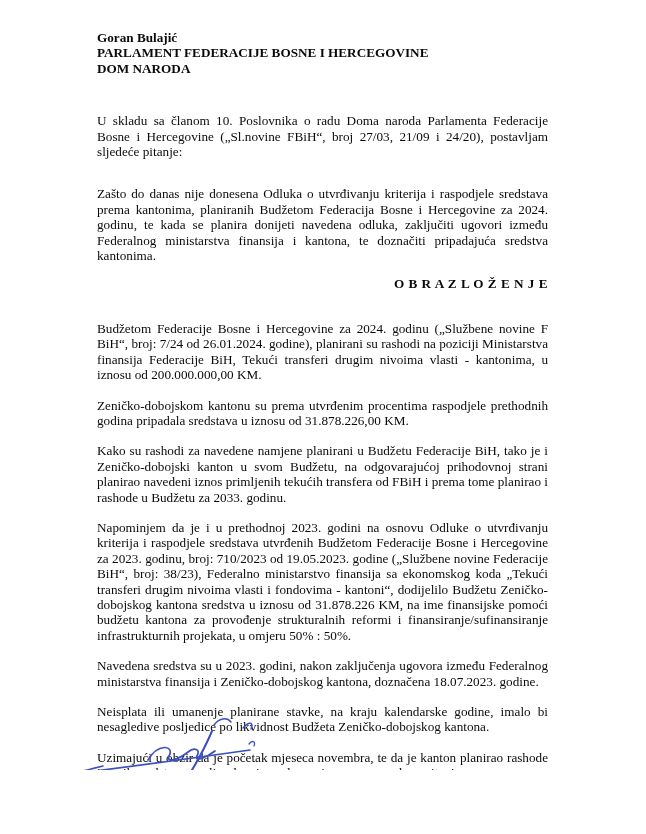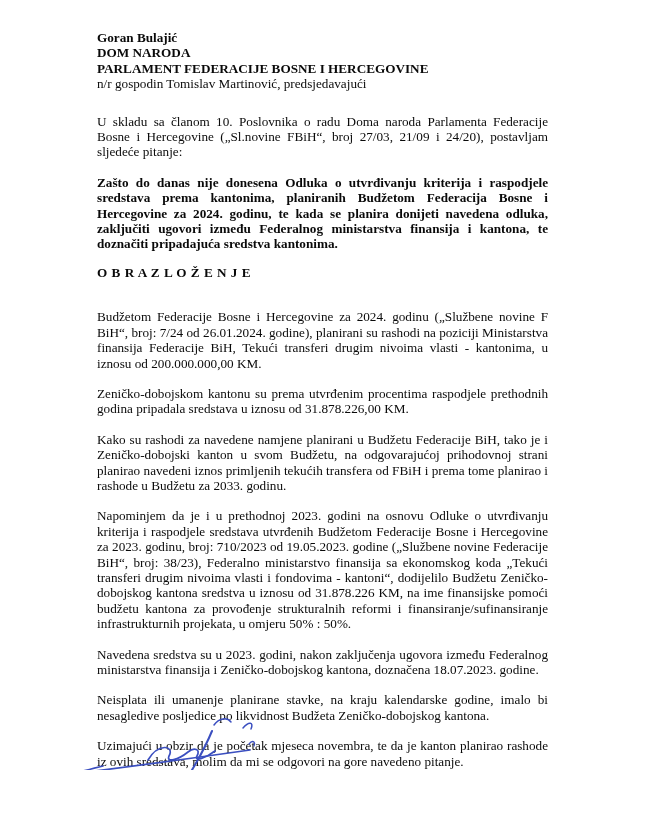--- a/index.html
+++ b/index.html
@@ -10,39 +10,38 @@
     font-family:"Liberation Serif", serif;
     font-size:13.2px;
     line-height:15.4px;
     color:#0a0a0a;
     overflow:hidden;
   }
   .content { position:absolute; left:97px; right:98px; top:30px; z-index:1; }
   .b { font-weight:bold; }
   .para { margin-top:15px; text-align:justify; }
   .sender-role { margin-bottom:15px; }
-  .intro { margin-top:22px; text-align:justify; }
-  .question { margin-top:15px; text-align:justify; font-weight:bold; }
-  .heading { margin-top:13px; text-align:left; font-weight:bold; letter-spacing:0.5px; }
+  .intro { margin-top:37px; text-align:justify; }
+  .question { margin-top:27px; text-align:justify; font-weight:normal; }
+  .heading { margin-top:13px; text-align:right; font-weight:bold; letter-spacing:0.5px; }
   .heading + .para { margin-top:29px; }
   .date-line { margin-top:9px; padding-left:286px; white-space:nowrap; }
   .signoff-role { margin-top:6px; padding-left:21px; }
   .signature-svg { position:absolute; left:0; top:712px; z-index:2; pointer-events:none; }
 </style>
 </head>
 <body>
 
 <div class="page">
   <div class="content">
 
     <div class="b">Goran Bulajić</div>
 
+    <div class="b">PARLAMENT FEDERACIJE BOSNE I HERCEGOVINE</div>
     <div class="b">DOM NARODA</div>
-    <div class="b">PARLAMENT FEDERACIJE BOSNE I HERCEGOVINE</div>
-    <div>n/r gospodin Tomislav Martinović, predsjedavajući</div>
 
     <div class="intro">U skladu sa članom 10. Poslovnika o radu Doma naroda Parlamenta Federacije Bosne i Hercegovine („Sl.novine FBiH“, broj 27/03, 21/09 i 24/20), postavljam sljedeće pitanje:</div>
 
     <div class="question">Zašto do danas nije donesena Odluka o utvrđivanju kriterija i raspodjele sredstava prema kantonima, planiranih Budžetom Federacija Bosne i Hercegovine za 2024. godinu, te kada se planira donijeti navedena odluka, zaključiti ugovori između Federalnog ministarstva finansija i kantona, te doznačiti pripadajuća sredstva kantonima.</div>
 
     <div class="heading">O B R A Z L O Ž E N J E</div>
 
     <div class="para">Budžetom Federacije Bosne i Hercegovine za 2024. godinu („Službene novine F BiH“, broj: 7/24 od 26.01.2024. godine), planirani su rashodi na poziciji Ministarstva finansija Federacije BiH, Tekući transferi drugim nivoima vlasti - kantonima, u iznosu od 200.000.000,00 KM.</div>
     <div class="para">Zeničko-dobojskom kantonu su prema utvrđenim procentima raspodjele prethodnih godina pripadala sredstava u iznosu od 31.878.226,00 KM.</div>
     <div class="para">Kako su rashodi za navedene namjene planirani u Budžetu Federacije BiH, tako je i Zeničko-dobojski kanton u svom Budžetu, na odgovarajućoj prihodovnoj strani planirao navedeni iznos primljenih tekućih transfera od FBiH i prema tome planirao i rashode u Budžetu za 2033. godinu.</div>

